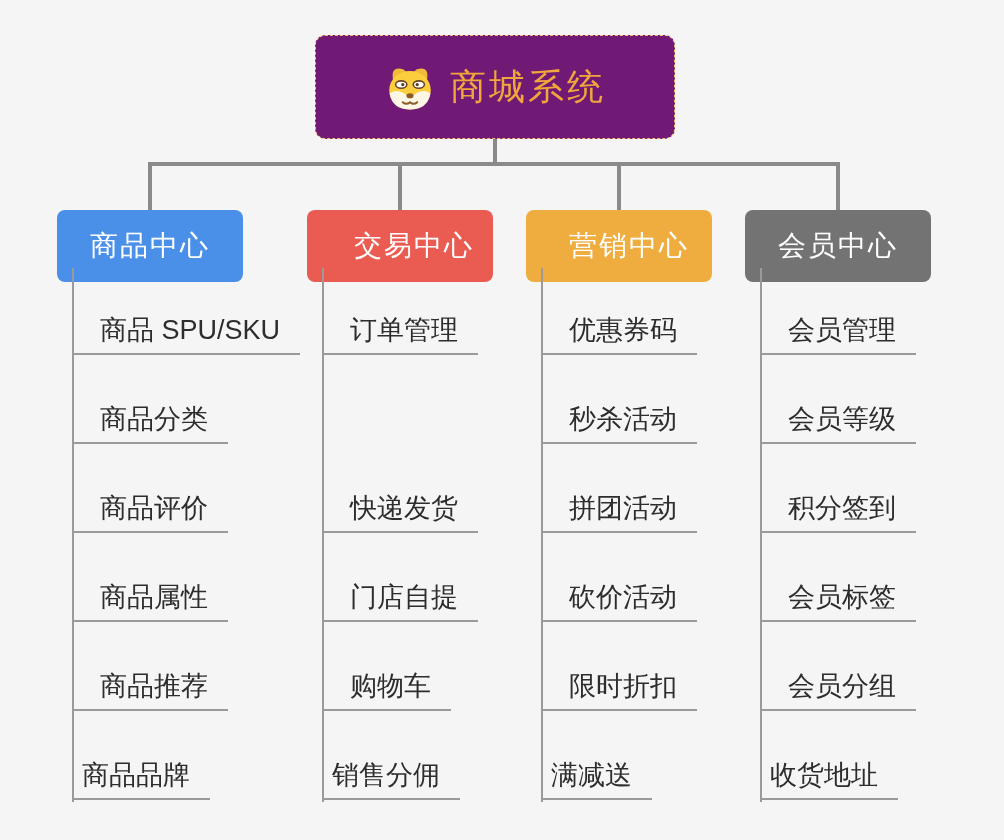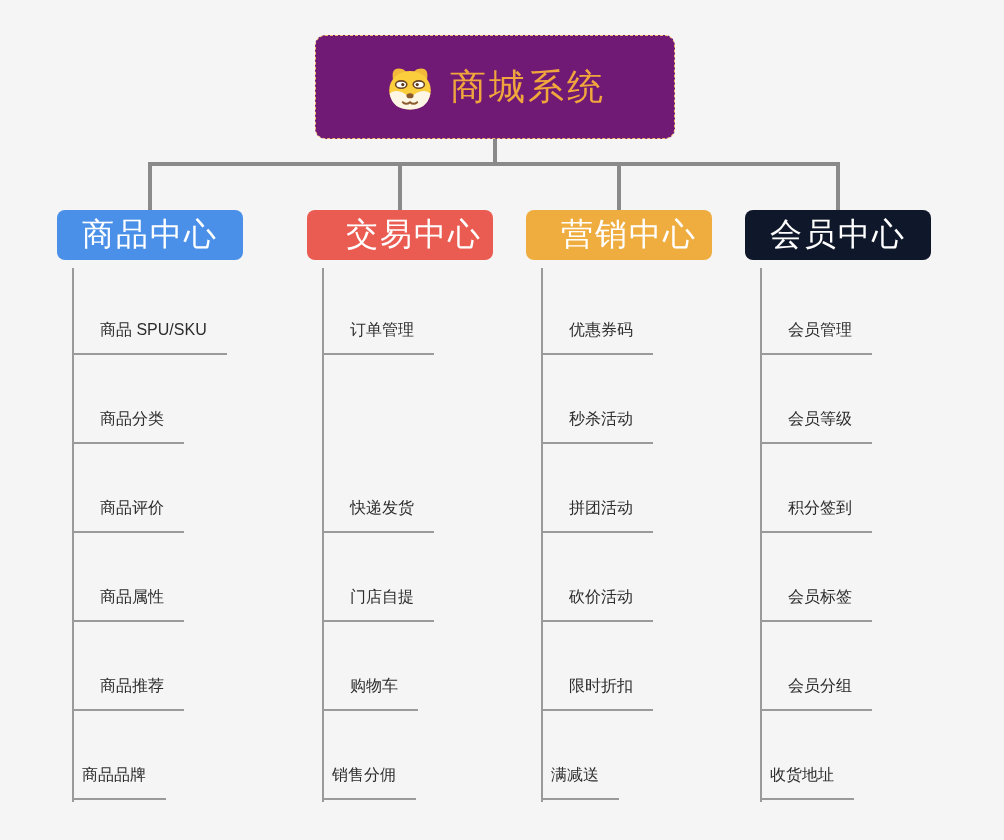--- a/index.html
+++ b/index.html
@@ -28,29 +28,29 @@
   
   .line{position:absolute;background:#8a8a8a;}
   .root-trunk{left:493px;top:139px;width:4px;height:25px;}
   .h-bar{left:148px;top:162px;width:692px;height:4px;}
   .drop{top:164px;width:4px;height:46px;}
   .drop-1{left:148px;} .drop-2{left:398px;} .drop-3{left:617px;} .drop-4{left:836px;}
   
   .col{position:absolute;top:210px;width:260px;height:610px;}
   .col-1{left:57px;} .col-2{left:307px;} .col-3{left:526px;} .col-4{left:745px;}
   .hdr{
-    width:186px;height:50px;border-radius:8px;
+    width:186px;height:72px;border-radius:8px;
     display:flex;align-items:center;justify-content:center;
-    color:#ffffff;font-size:32px;letter-spacing:2px;white-space:nowrap;
+    color:#ffffff;font-size:28px;letter-spacing:2px;white-space:nowrap;
     box-sizing:border-box;
   }
   .trunk{position:absolute;left:15px;top:58px;width:2px;height:534px;background:#9a9a9a;}
   .leaf{
     position:absolute;left:15px;
-    font-size:16px;color:#2d2d2d;line-height:30px;
+    font-size:27px;color:#2d2d2d;line-height:30px;
     padding:0 20px 8px 28px;
     border-bottom:2px solid #9a9a9a;
     white-space:nowrap;
   }
   .r0{top:105px;} .r1{top:194px;} .r2{top:283px;} .r3{top:372px;} .r4{top:461px;} .r5{top:550px;padding-left:10px;}
 </style>
 </head>
 <body>
 
 <div class="stage">
@@ -106,21 +106,21 @@
     <div class="trunk"></div>
     <div class="leaf r0">优惠券码</div>
     <div class="leaf r1">秒杀活动</div>
     <div class="leaf r2">拼团活动</div>
     <div class="leaf r3">砍价活动</div>
     <div class="leaf r4">限时折扣</div>
     <div class="leaf r5">满减送</div>
   </div>
 
   <div class="col col-4">
-    <div class="hdr" style="background-color: #0f172a;">会员中心</div>
+    <div class="hdr" style="background-color: #737373;">会员中心</div>
     <div class="trunk"></div>
     <div class="leaf r1">会员等级</div>
     <div class="leaf r0">会员管理</div>
     <div class="leaf r2">积分签到</div>
     <div class="leaf r3">会员标签</div>
     <div class="leaf r4">会员分组</div>
     <div class="leaf r5">收货地址</div>
   </div>
 
 </div>

